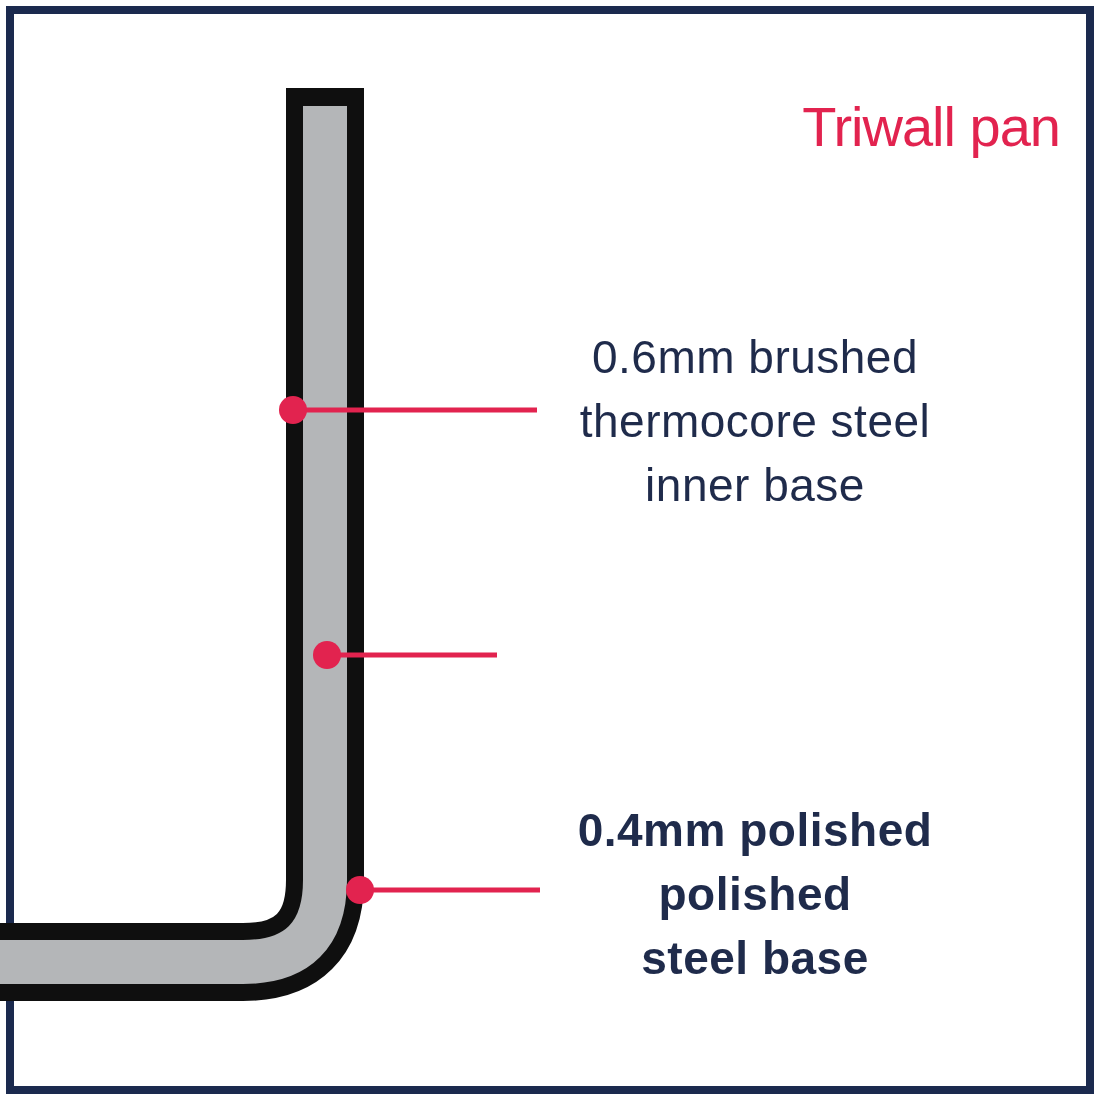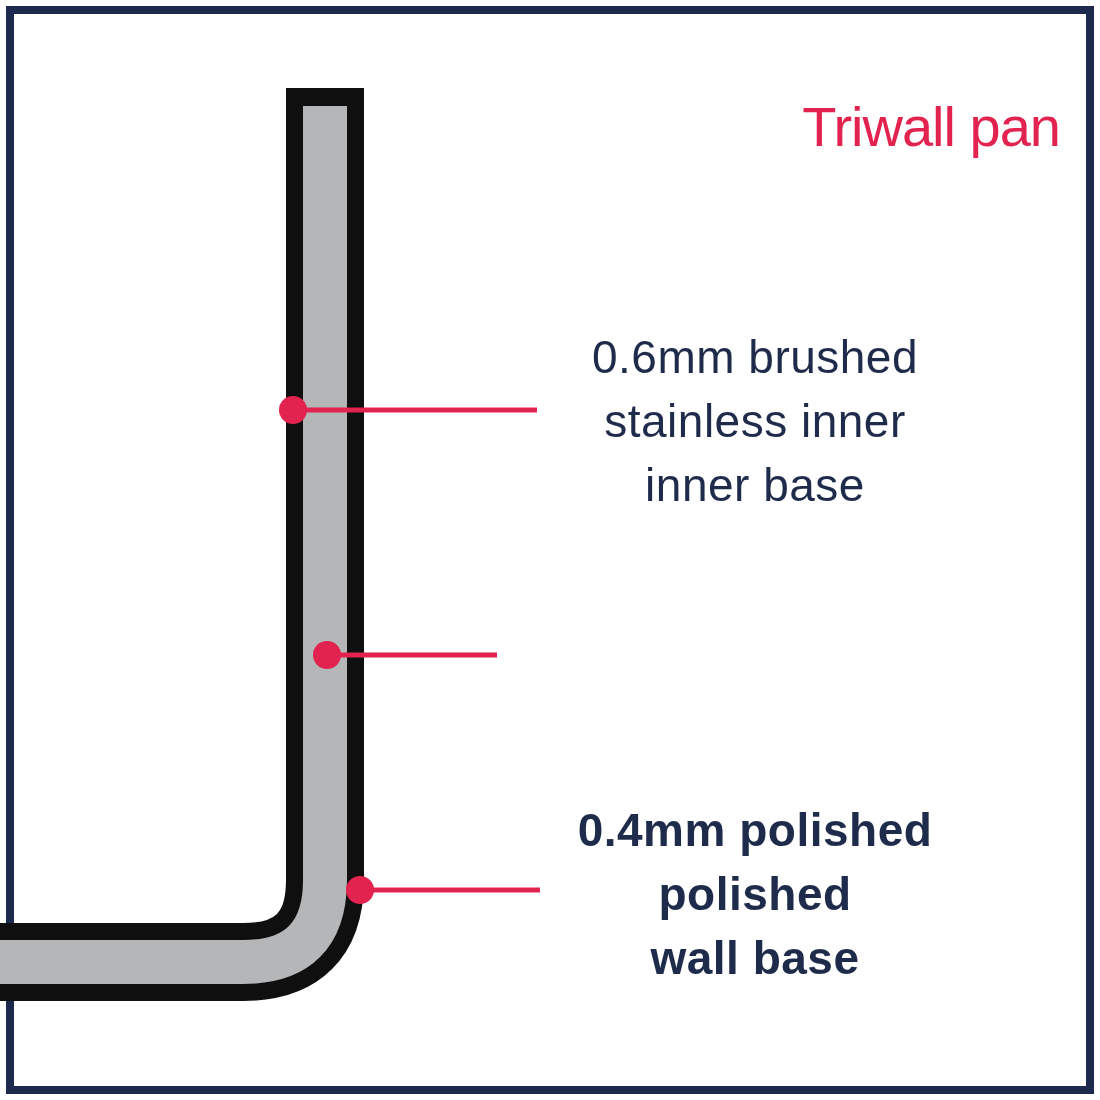--- a/index.html
+++ b/index.html
@@ -80,26 +80,26 @@
     <circle class="dot" cx="327" cy="655" r="14"></circle>
     <circle class="dot" cx="360" cy="890" r="14"></circle>
   </svg>
 
   <h1 class="title">
     <span class="line">Triwall pan</span>
   </h1>
 
   <div class="annotation annotation-1">
     <span class="line">0.6mm brushed</span>
-    <span class="line">stainless inner</span>
+    <span class="line">thermocore steel</span>
     <span class="line">inner base</span>
   </div>
 
   <div class="annotation annotation-2">
   </div>
 
   <div class="annotation annotation-3">
     <span class="line">0.4mm polished</span>
     <span class="line">polished</span>
-    <span class="line">wall base</span>
+    <span class="line">steel base</span>
   </div>
 
 </div>
 
 </body></html>

